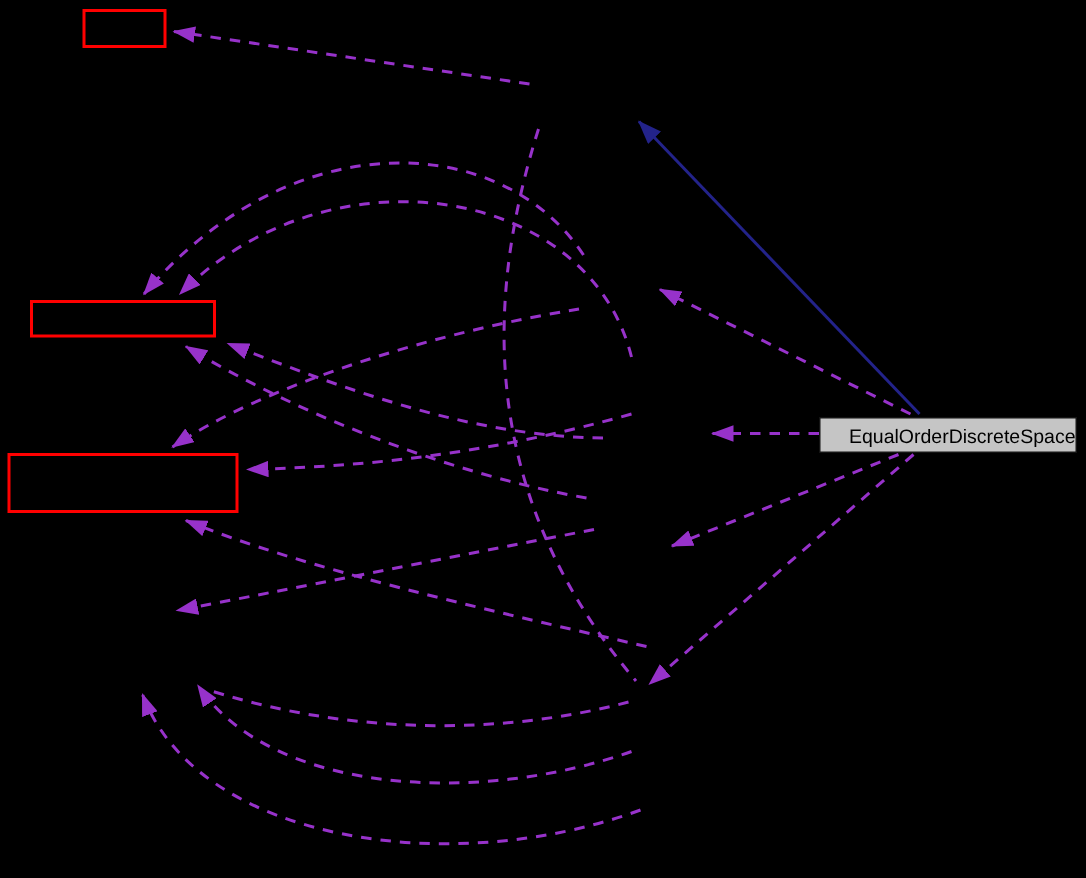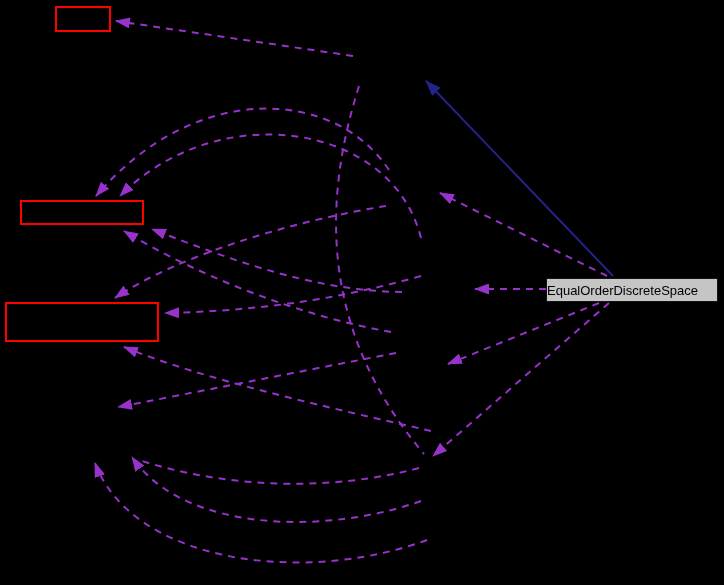--- a/index.html
+++ b/index.html
@@ -29,21 +29,21 @@
   #hl-node-3 { left:5px;  top:302px; width:150px; height:36px; }
 
   .main-node {
     position:absolute;
     left:546px; top:278px; width:172px; height:24px;
     box-sizing:border-box;
     background: var(--node-fill,#c5c5c5);
     border:1px solid var(--node-border,#141414);
     color: var(--node-text,#000);
     font-size:13px;
-    display:flex; align-items:center; justify-content:flex-start;
+    display:flex; align-items:center; justify-content:flex-end;
     white-space:nowrap;
     cursor:pointer;
   }
 </style>
 </head>
 <body>
 
 <div class="graph-canvas">
 
   <svg class="edges" width="724" height="585" viewBox="0 0 724 585">

